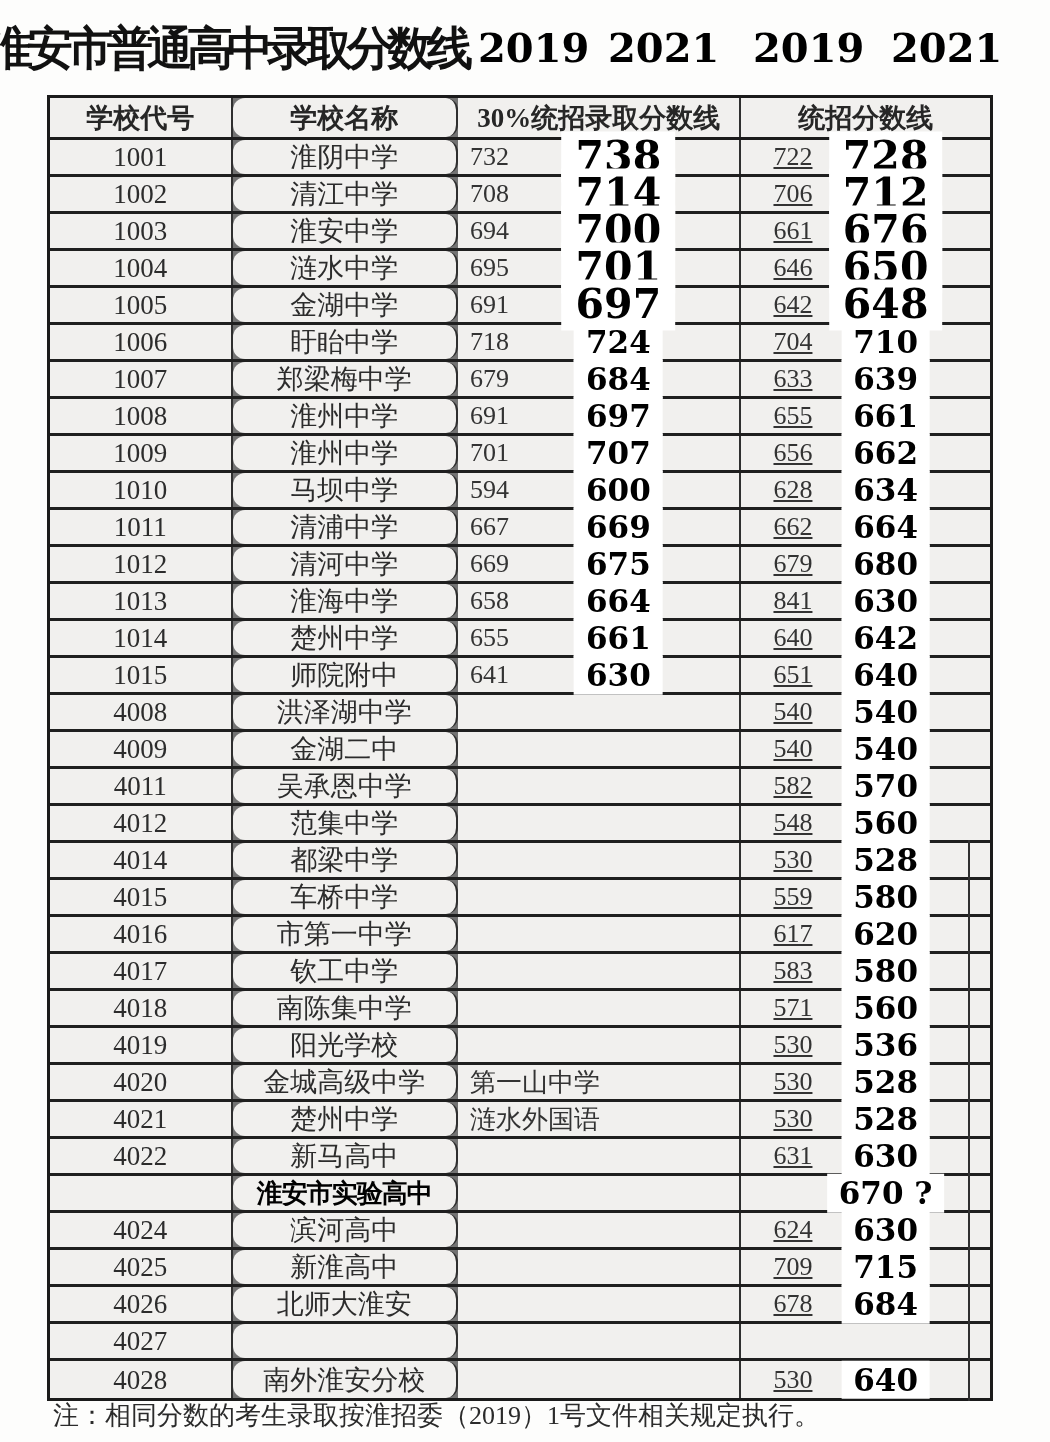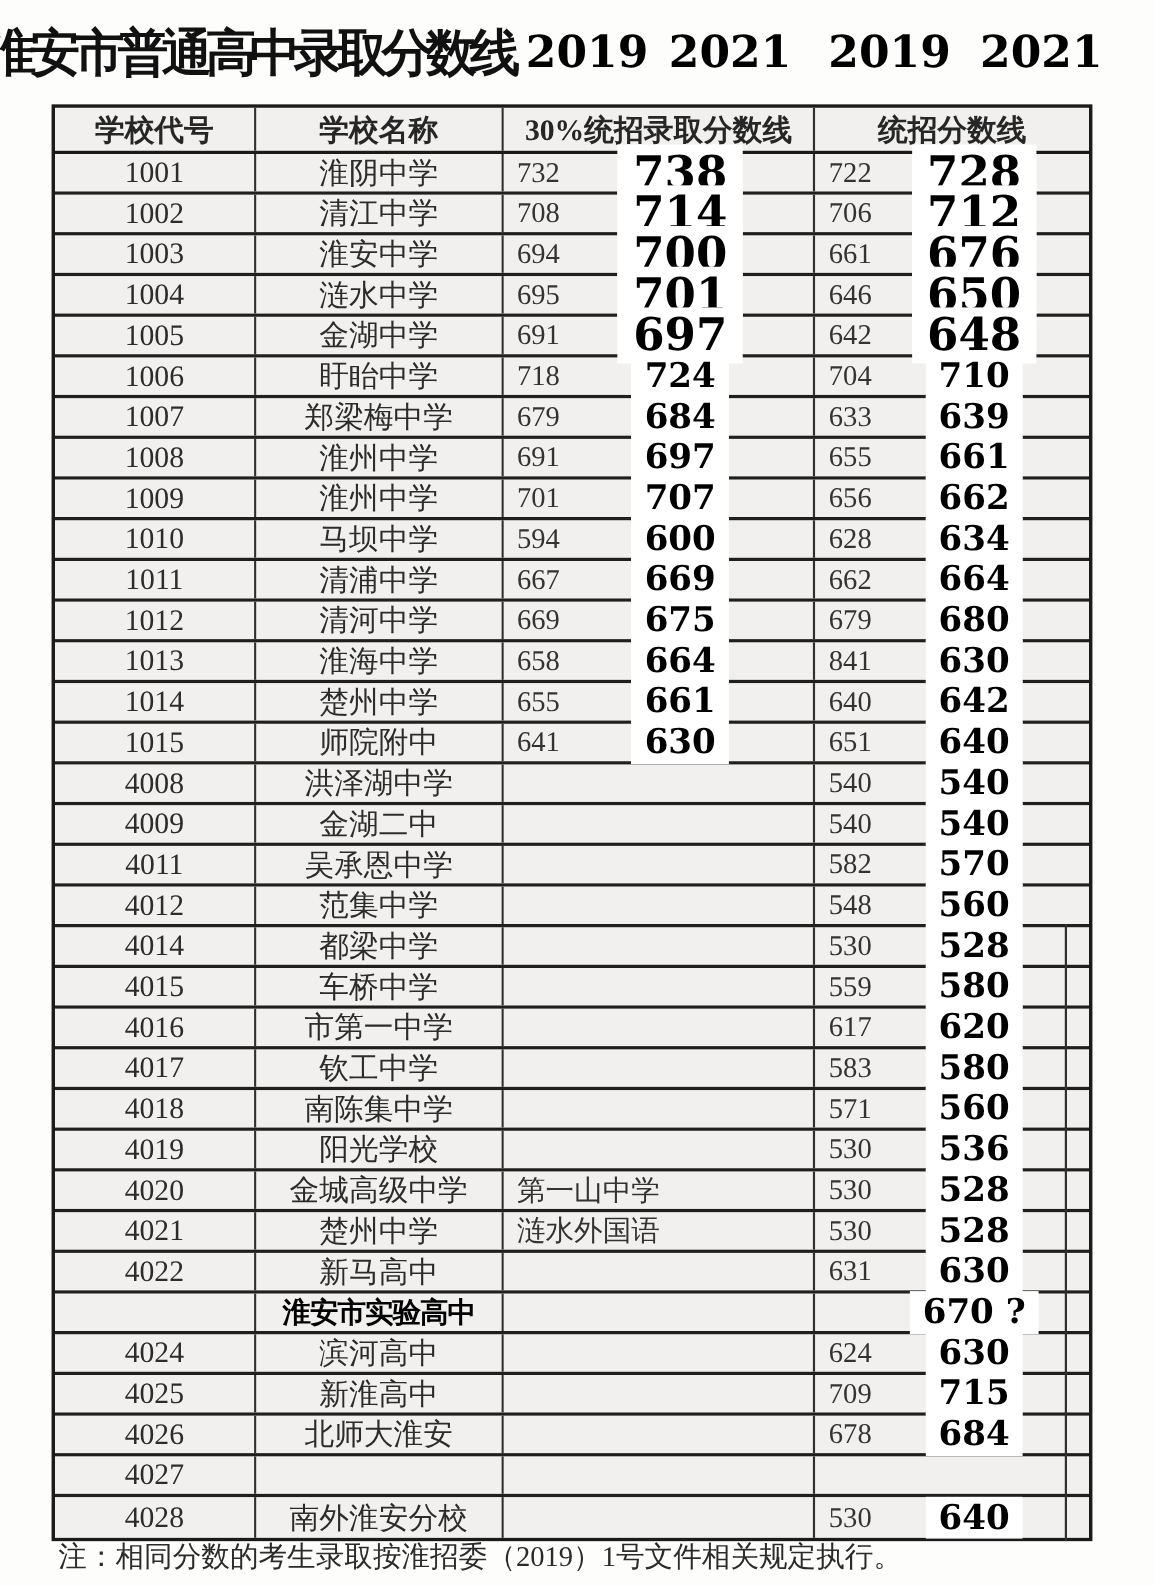--- a/index.html
+++ b/index.html
@@ -32,37 +32,37 @@
     border:3px solid #1b1b1b;
     background:#737373;
   }
   .thead { display:flex; height:42px; border-bottom:3px solid #1b1b1b; }
   .th {
     display:flex; align-items:center; justify-content:center;
     font-size:27px; font-weight:600; color:#262626;
     border-right:2px solid #2f2f2f; background:#f1f0ee;
   }
   .th:last-child { border-right:none; }
-  .c1 { width:188px; } .c2 { width:232px; } .c3 { width:292px; } .c4 { width:256px; }
+  .c1 { width:188px; } .c2 { width:232px;border-radius:12px; } .c3 { width:292px; } .c4 { width:256px; }
   .row { display:flex; height:37px; border-bottom:3px solid #1f1f1f; position:relative; }
   .row:last-child { border-bottom:none; }
   .cell {
     position:relative; border-right:2px solid #2f2f2f;
     background:#f1f0ee; overflow:visible;
   }
   .cell.c4 { border-right:none; }
   .code, .name {
     position:absolute; left:0; right:0; top:50%; transform:translateY(-50%);
     text-align:center; font-size:27px; color:#2c2c2c; white-space:nowrap;
   }
   .a19, .b19 {
     position:absolute; top:50%; transform:translateY(-50%);
     font-size:26px; color:#333; white-space:nowrap;
   }
-  .a19 { left:12px; } .b19 { left:12px; }
+  .a19 { left:12px; } .b19 { left:32px;text-decoration:underline; }
   .a21, .b21 {
     position:absolute; top:50%; transform:translate(-50%,-50%);
     font-family:"DejaVu Serif", serif; font-weight:bold; font-size:31px;
     color:#000; background:#ffffff; padding:3px 12px; z-index:2;
     white-space:nowrap; line-height:1.05;
   }
   .a21 { left:57%; } .b21 { left:58%; }
   .row.big .a21, .row.big .b21 { font-size:41px; padding:4px 14px; }
   .a19:empty, .a21:empty, .b19:empty, .b21:empty { display:none; }
   

